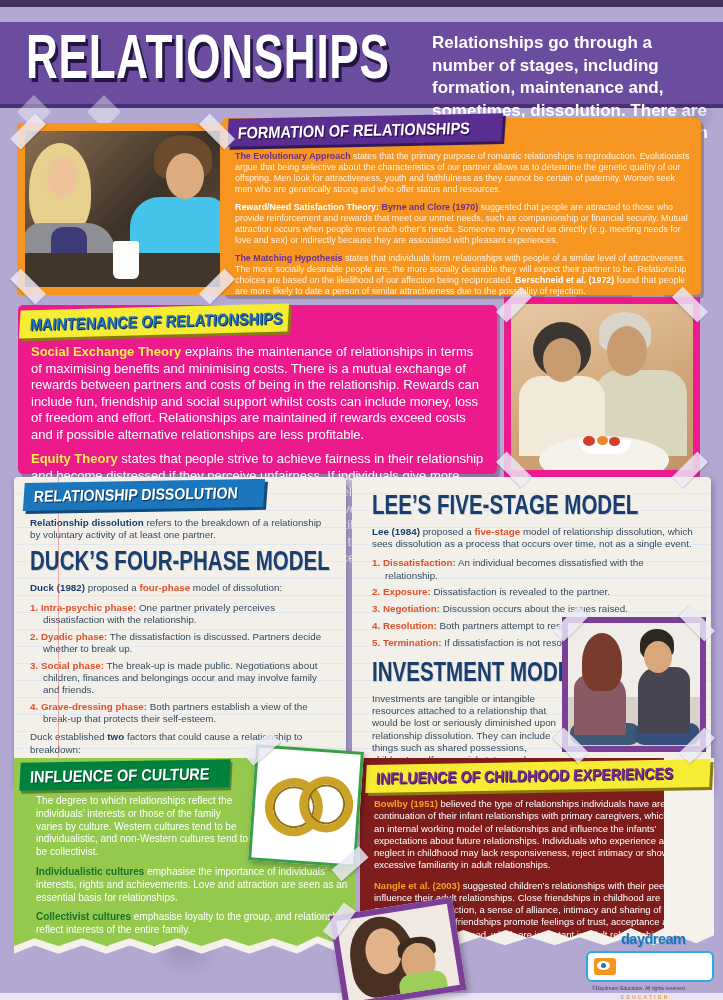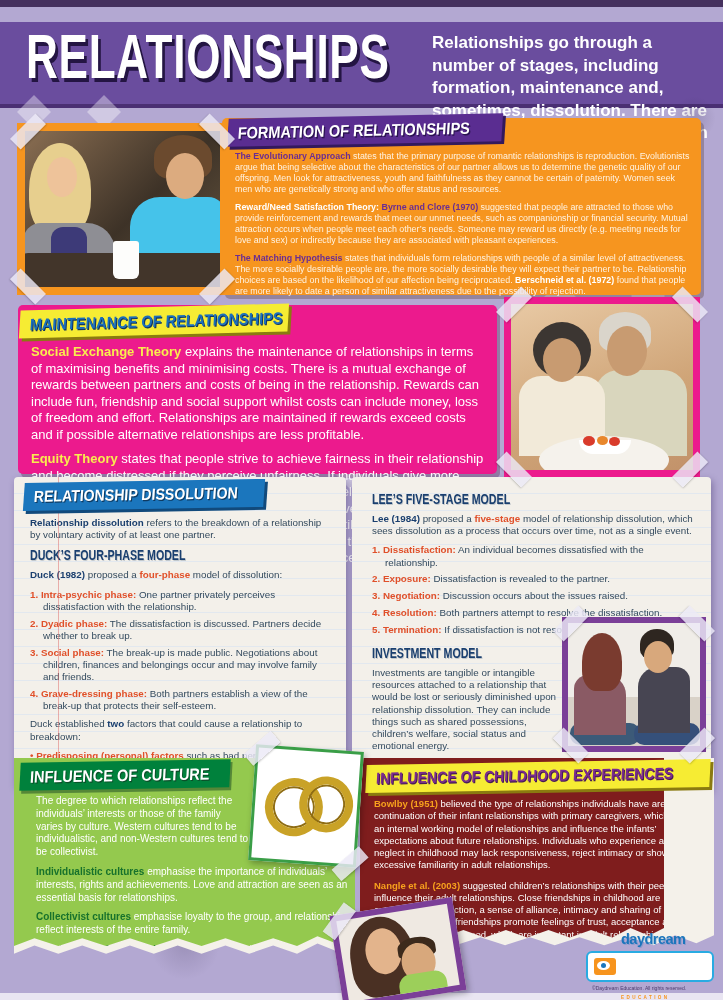--- a/index.html
+++ b/index.html
@@ -52,21 +52,21 @@
          background-color:#f3f0ea;border-radius:4px;box-shadow:2px 3px 7px rgba(55,40,95,.4);}
   .left-paper{left:14px;top:477px;width:332px;height:310px;}
   .left-paper::after{content:"";position:absolute;left:44px;top:0;width:1px;height:100%;background:rgba(220,90,90,.45);}
   .right-paper{left:352px;top:477px;width:359px;height:314px;}
   .banner-dissolution{left:24px;top:481px;width:230px;background:#1b76bd;transform:skewX(-5deg) rotate(-1deg);
                       box-shadow:3px 3px 0 #114a7c;color:#fff;text-shadow:1.2px 1.2px 0 #0e3a61;font-size:16px;}
   .paper-content{position:relative;color:#334a5e;font-size:9.8px;line-height:1.25;}
   .left-paper .paper-content{padding:40px 14px 0 16px;}
   .right-paper .paper-content{padding:9px 14px 0 20px;}
   .paper-content p{margin:0 0 7px 0;}
-  .h2{color:#1a3f6f;font-weight:bold;font-size:14px;line-height:1;margin:6px 0 7px 0;text-decoration:underline;}
+  .h2{color:#1a3f6f;font-weight:bold;font-size:27px;line-height:1;margin:6px 0 7px 0;text-decoration:underline;}
   .h2 .cond{transform:scaleX(.76);text-shadow:1px 1px 0 rgba(23,58,102,.22);}
   .num-item{margin:0 0 4.5px 0;padding-left:13px;text-indent:-13px;}
   .bullet-item{margin:0 0 5px 0;padding-left:9px;text-indent:-9px;}
   .inv-text{width:190px;}
 
   
   .bp{color:#6b2d91;font-weight:bold;}
   .bw{color:#fff;font-weight:bold;}
   .by{color:#f9ed4e;font-weight:bold;}
   .bn{color:#1a3f6f;font-weight:bold;}

